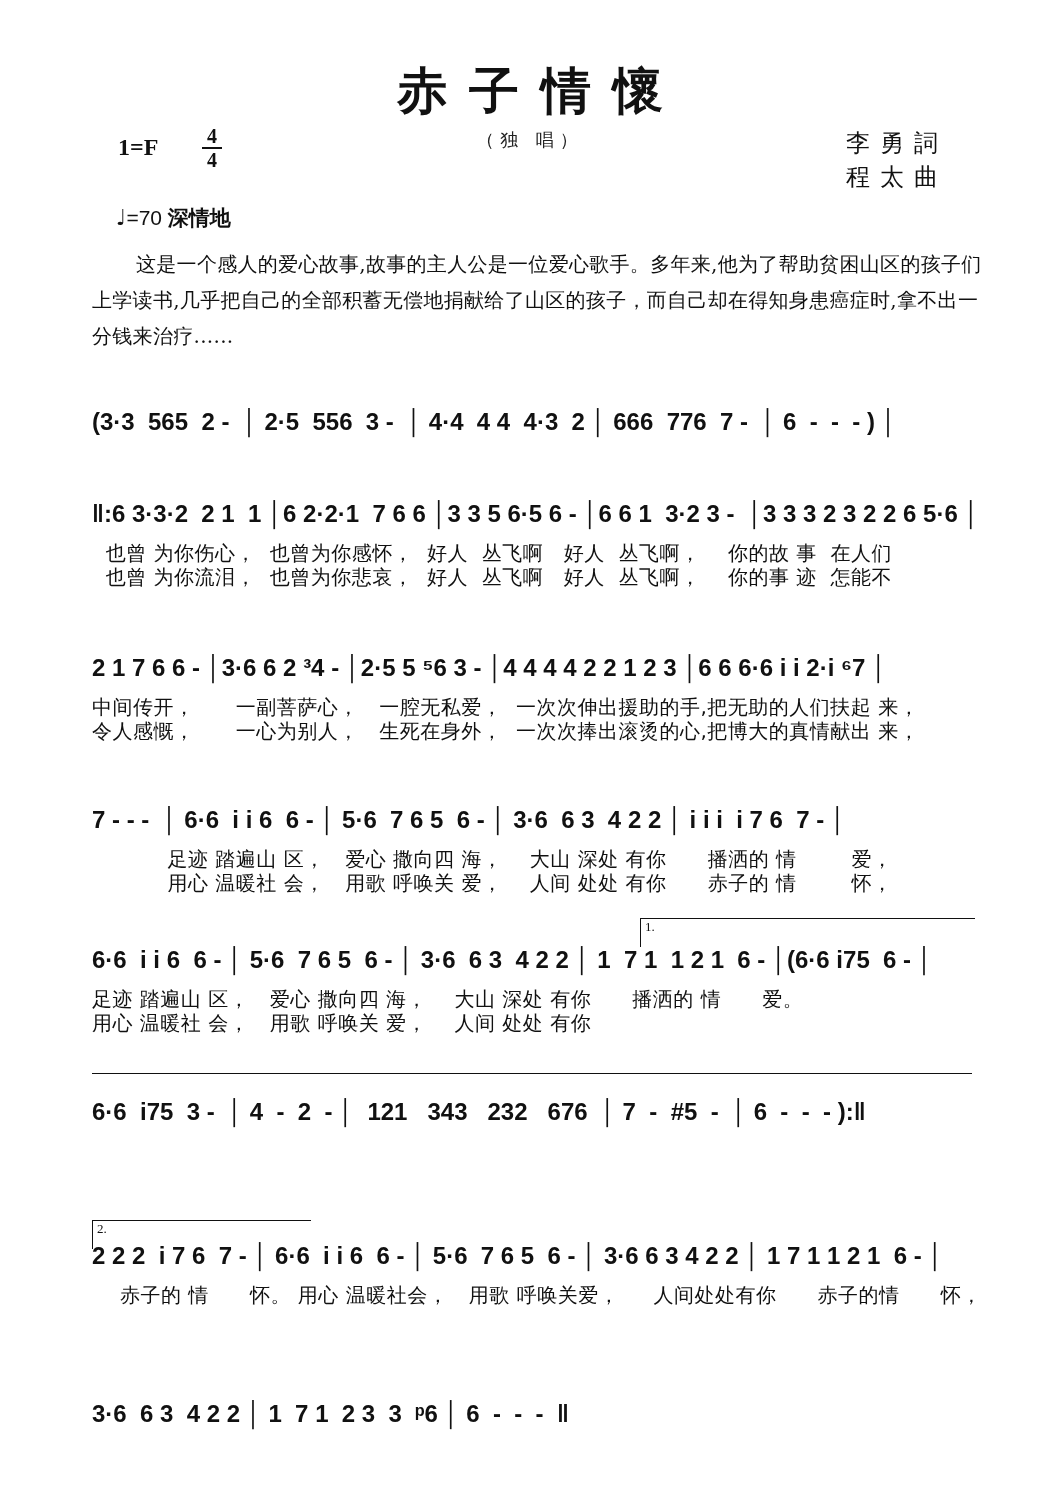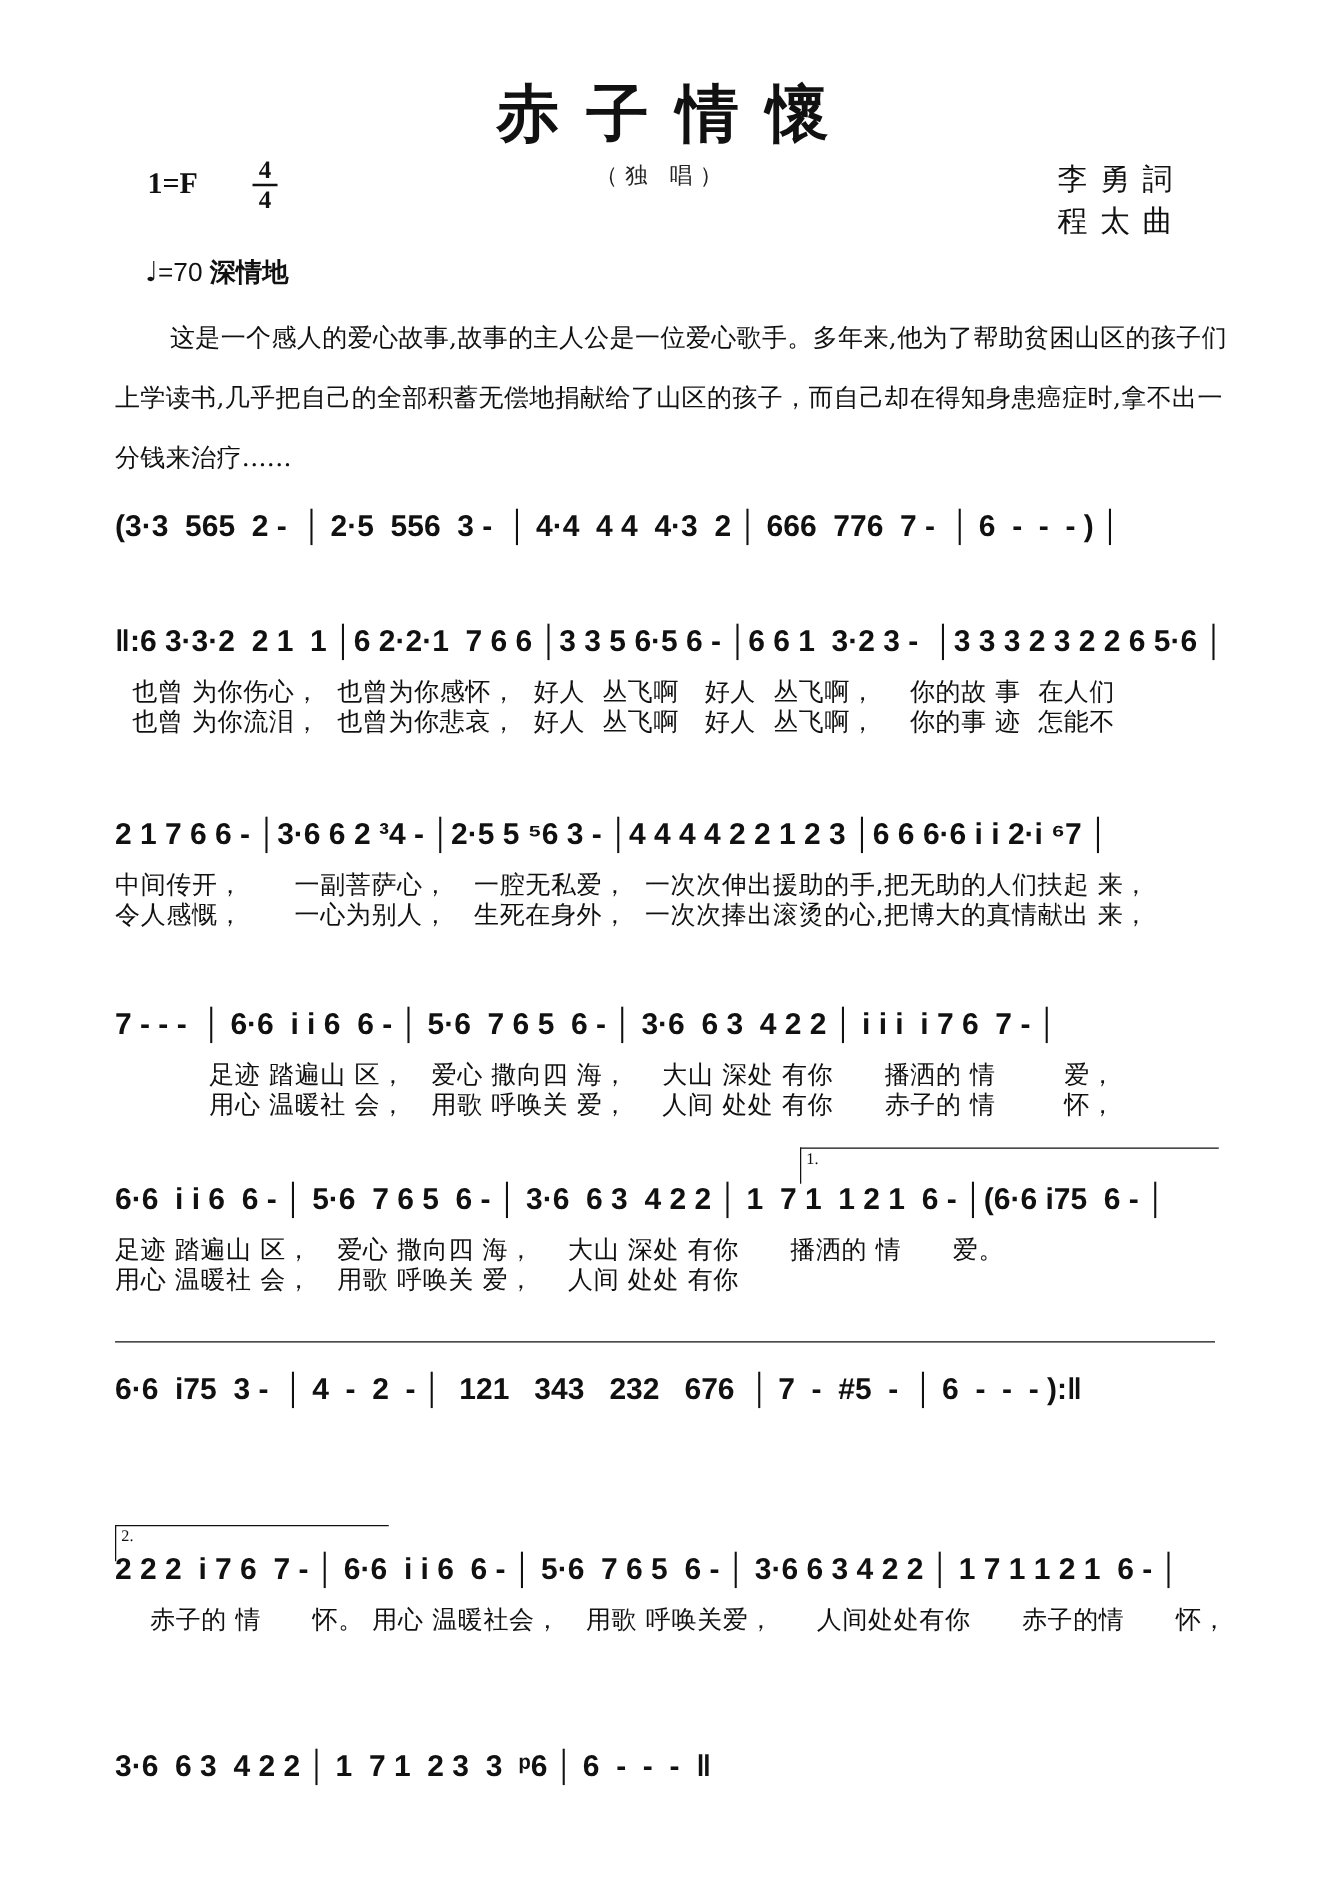--- a/index.html
+++ b/index.html
@@ -7,21 +7,21 @@
   .abs { position:absolute; }
   .title { left:0; width:1060px; top:58px; text-align:center; font-family:"DejaVu Serif", serif; font-size:50px; font-weight:bold; letter-spacing:22px; text-indent:22px; }
   .subtitle { left:0; width:1060px; top:128px; text-align:center; font-family:"DejaVu Sans", sans-serif; font-size:18px; letter-spacing:6px; color:#222; }
   .key { left:118px; top:134px; font-family:"Liberation Serif", serif; font-size:24px; font-weight:bold; }
   .timesig { left:202px; top:126px; width:20px; text-align:center; font-family:"Liberation Serif", serif; font-weight:bold; font-size:20px; line-height:20px; }
   .timesig .bar { border-top:2px solid #111; margin:1px 0; }
   .credits { left:846px; top:126px; font-family:"DejaVu Sans", sans-serif; font-size:24px; line-height:34px; letter-spacing:10px; }
   .tempo { left:116px; top:204px; font-family:"Liberation Sans", sans-serif; font-size:21px; }
   .tempo .note-glyph { font-family:"DejaVu Sans", sans-serif; font-size:22px; }
   .tempo .mood { font-family:"DejaVu Sans", sans-serif; font-weight:bold; font-size:21px; }
-  .intro { left:92px; top:246px; width:890px; font-family:"DejaVu Serif", serif; font-size:20px; line-height:48px; text-indent:44px; letter-spacing:0.3px; }
+  .intro { left:92px; top:246px; width:890px; font-family:"DejaVu Serif", serif; font-size:20px; line-height:36px; text-indent:44px; letter-spacing:0.3px; }
   .row { left:92px; width:888px; height:40px; }
   .notes { font-family:"Liberation Sans", sans-serif; font-weight:bold; font-size:24px; white-space:pre; position:absolute; top:0; left:0; }
   .lyric { font-family:"DejaVu Sans", sans-serif; font-size:20px; white-space:pre; position:absolute; left:0; letter-spacing:0.5px; }
   .volta { position:absolute; border-top:1.5px solid #111; border-left:1.5px solid #111; height:28px; }
   .volta span { position:absolute; left:4px; top:0; font-family:"Liberation Serif", serif; font-size:13px; }
 </style>
 </head>
 <body>
 
 <div class="abs title">赤子情懷</div>

